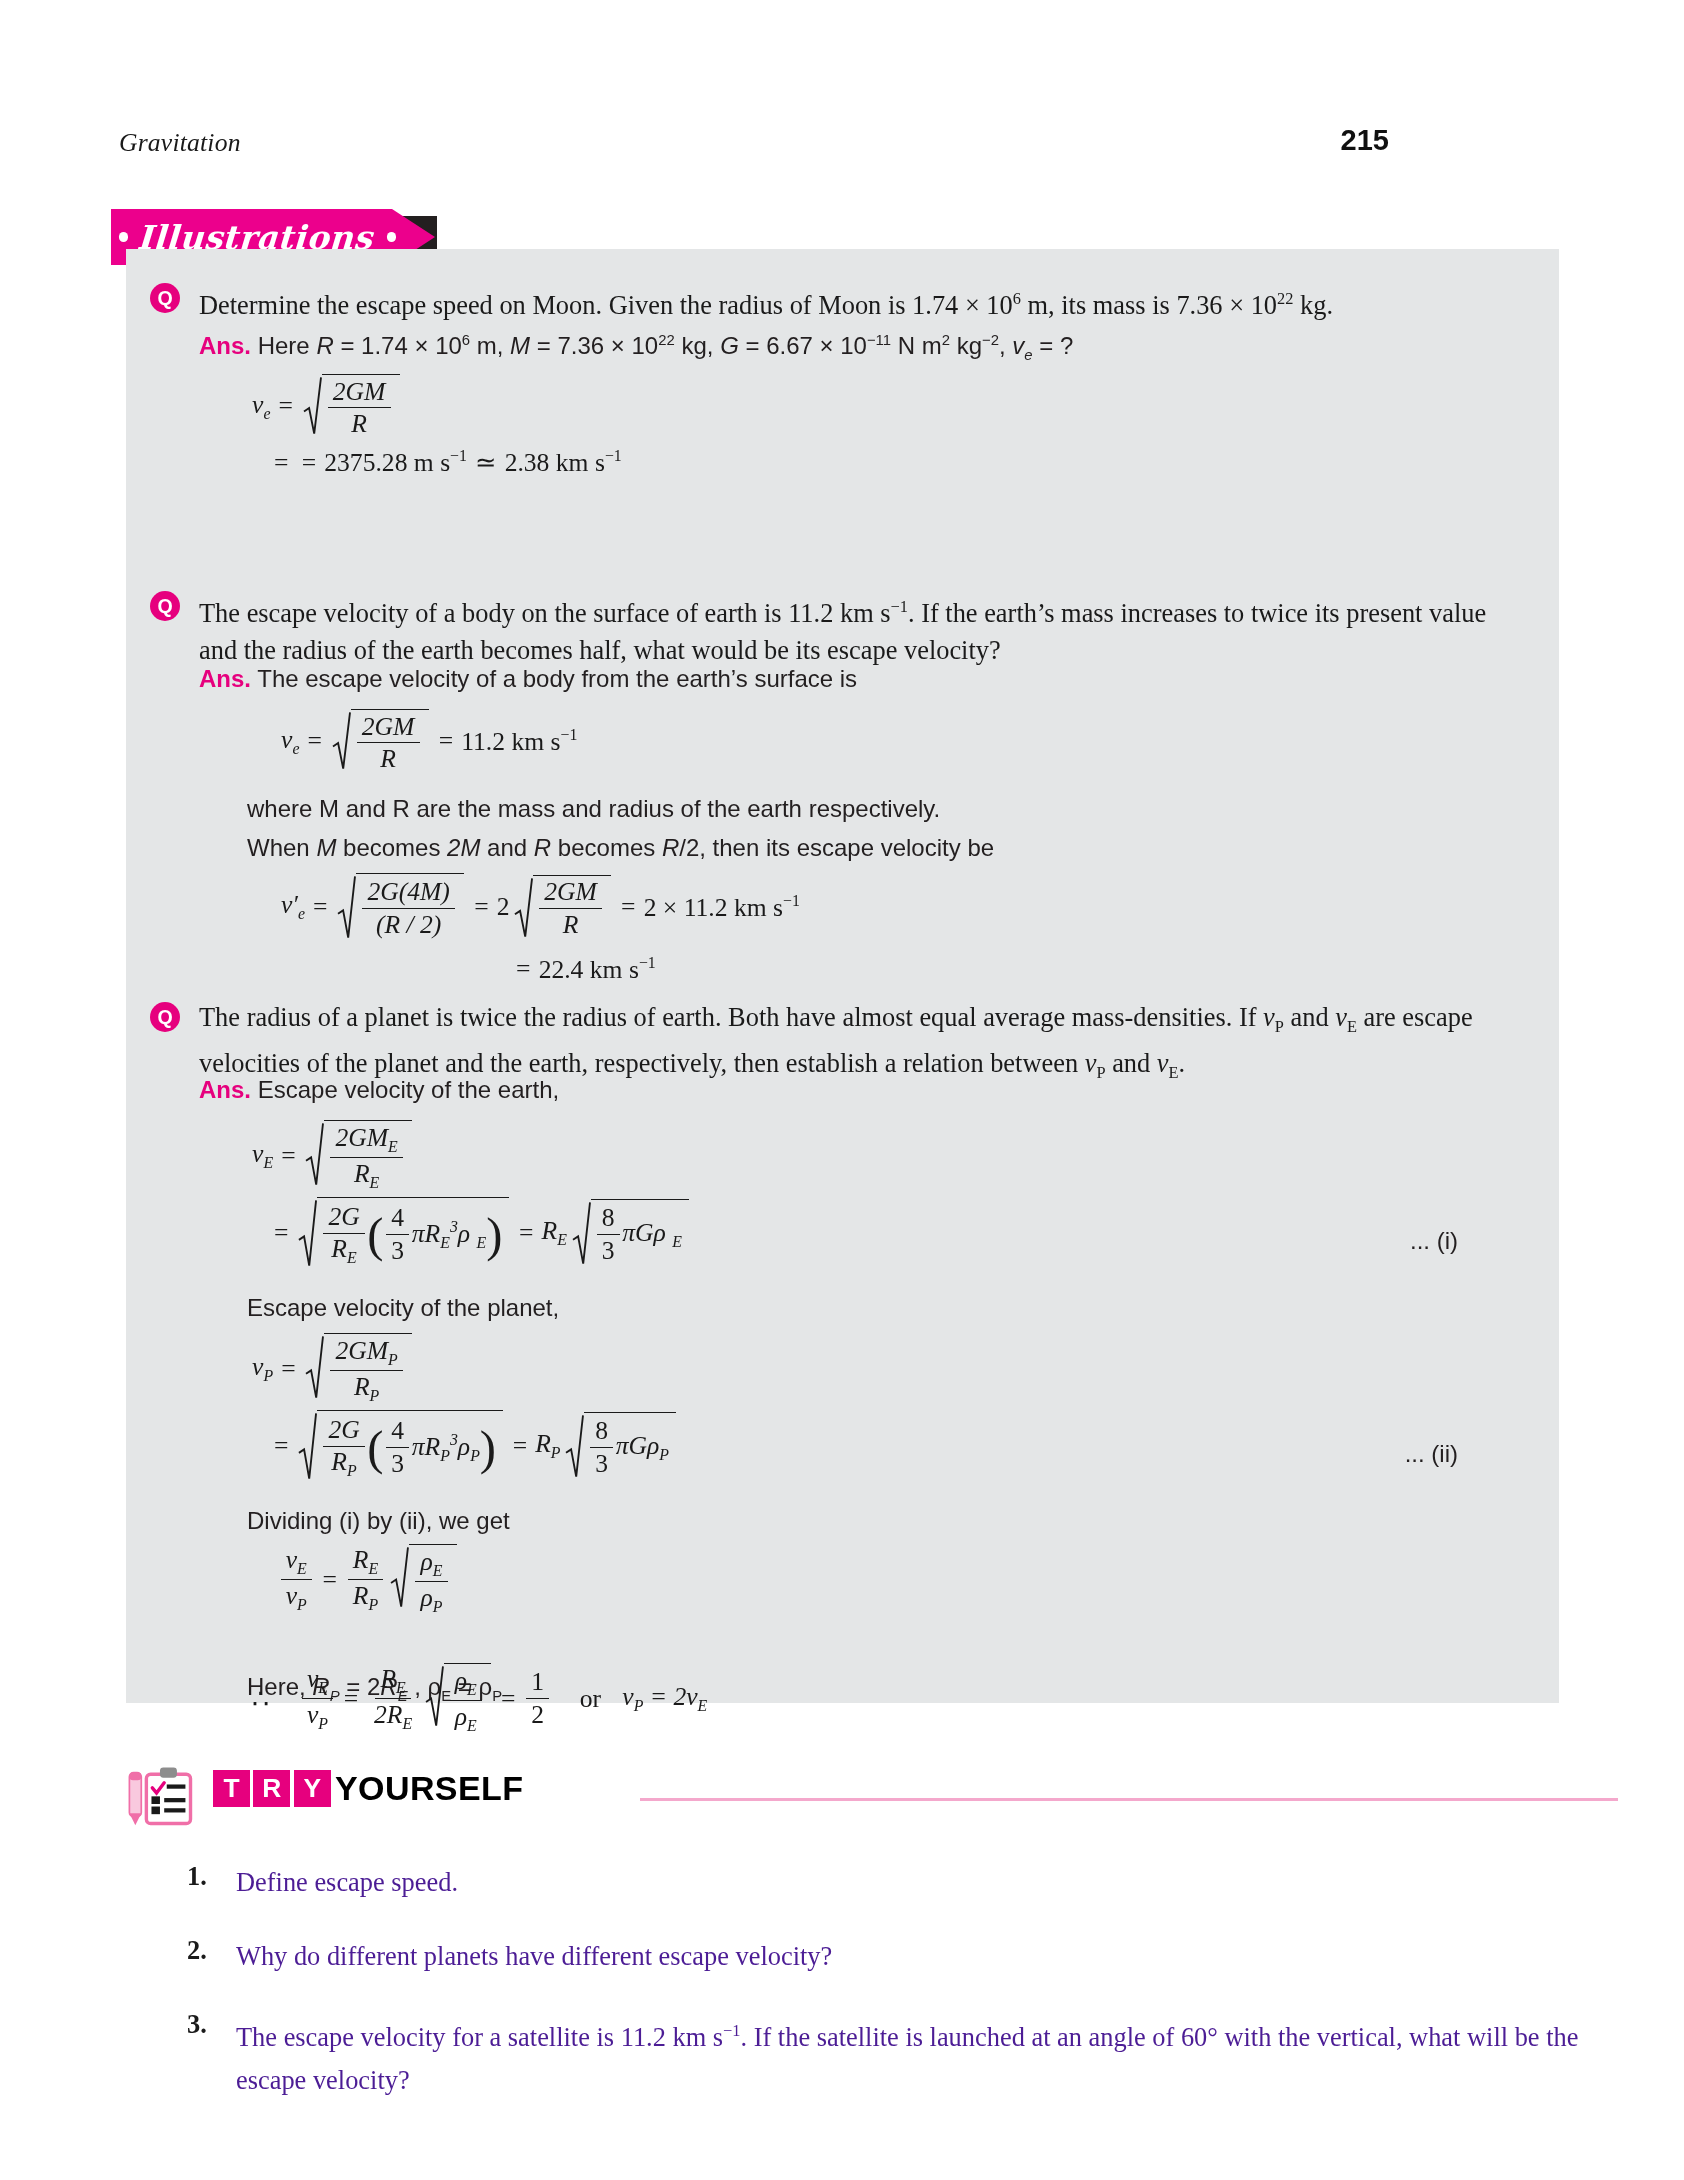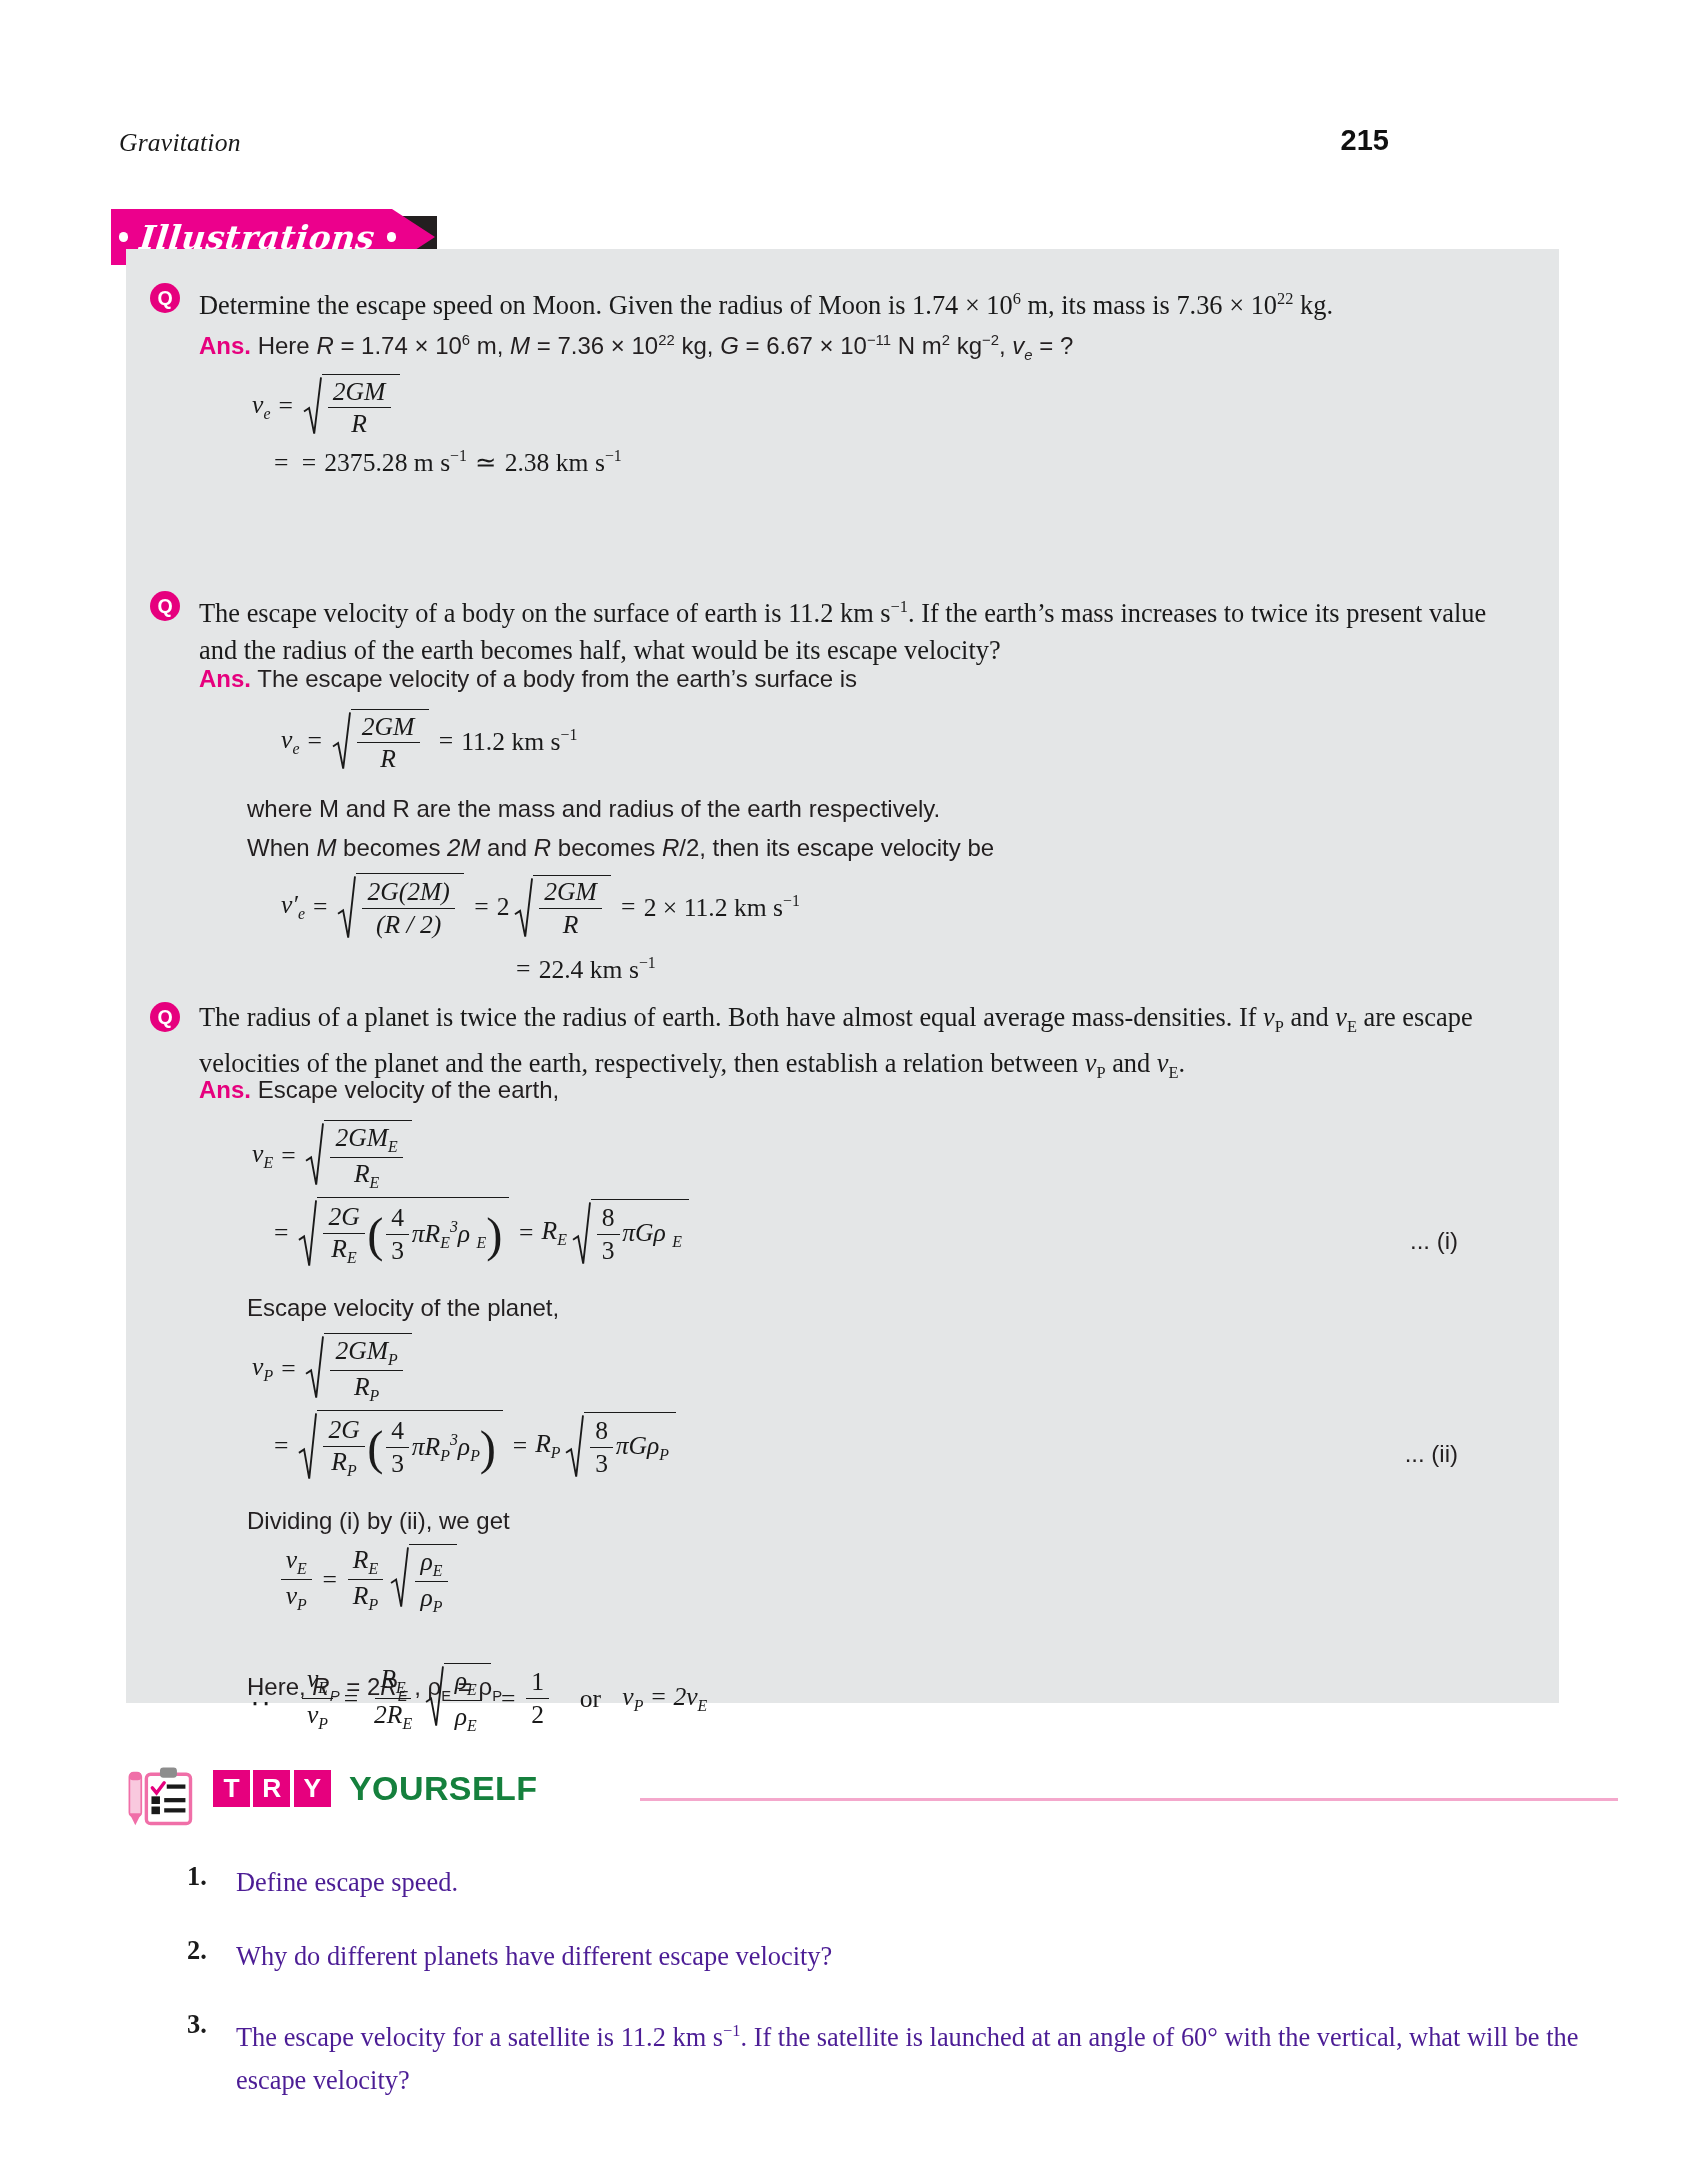--- a/index.html
+++ b/index.html
@@ -116,23 +116,23 @@
   .try-wrap{position:absolute;left:119px;top:1767px;width:1499px;height:60px;}
   .clip-icon{position:absolute;left:6.8px;top:-3.4px;width:73px;height:63px;}
   .try-boxes{position:absolute;left:94px;top:3.4px;display:flex;gap:3.4px;}
   .try-box{
     width:37px;height:37px;background:#E6007E;
     color:#fff;font-family:"Liberation Sans", sans-serif;
     font-weight:bold;font-size:26.4px;
     display:flex;align-items:center;justify-content:center;
   }
   .yourself{
-    position:absolute;left:230px;top:1.7px;
+    position:absolute;left:216px;top:1.7px;
     font-family:"Liberation Sans", sans-serif;
-    font-weight:bold;font-size:34px;color:#15803d;
+    font-weight:bold;font-size:34px;color:#000000;
     letter-spacing:0.4px;
   }
   .try-rule{
     position:absolute;left:521px;top:31px;right:0;height:3.4px;
     background:#F4A8CC;
   }
 
   
   .tlist{position:absolute;left:187px;top:1861px;width:1448px;}
   .titem{position:relative;margin-bottom:31px;}
@@ -237,21 +237,21 @@
 
       <div class="math" style="position:absolute;left:155px;top:285px;">
         <span class="mi">v′<sub>e</sub></span>
           <span class="op">=</span>
         <span class="sqrt">
           <svg class="radsvg" width="19" height="68" viewBox="0 0 22 80">
               <path d="M1 48 L7 44 L13 76 L21 4" stroke="#1a1a1a" stroke-width="2.2" fill="none"></path>
             </svg>
           <span class="inner">
             <span class="frac">
-              <span class="num mi">2G(2M)</span>
+              <span class="num mi">2G(4M)</span>
               <span class="den mi">(R / 2)</span>
             </span>
           </span>
         </span>
         <span class="op">=</span>
           <span>2</span>
         <span class="sqrt">
           <svg class="radsvg" width="19" height="65" viewBox="0 0 22 76">
               <path d="M1 46 L7 42 L13 72 L21 4" stroke="#1a1a1a" stroke-width="2.2" fill="none"></path>
             </svg>

